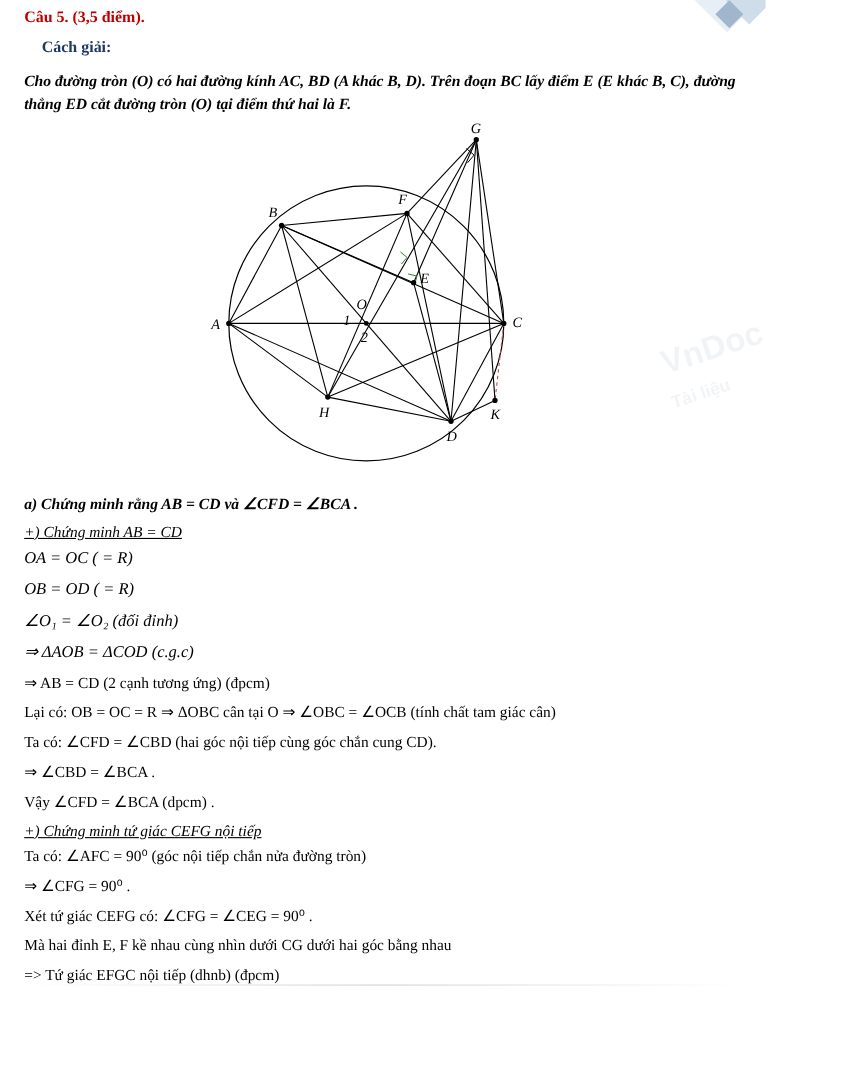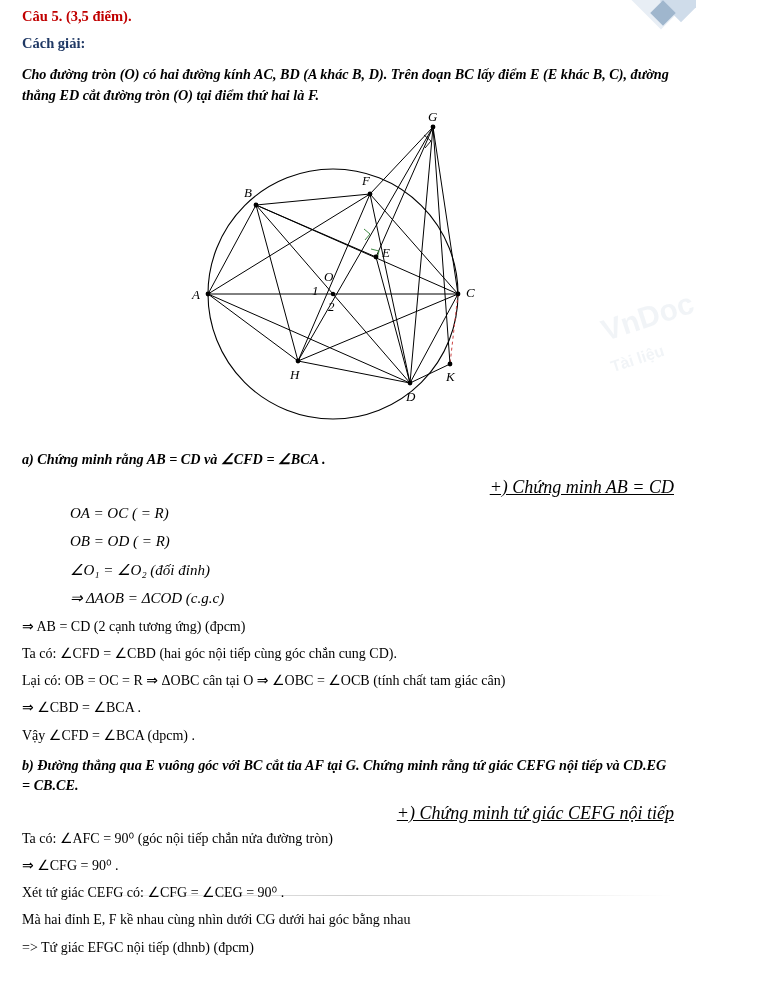--- a/index.html
+++ b/index.html
@@ -57,21 +57,21 @@
   .q-title {
     color: #c00000;
     font-weight: bold;
     font-size: 14.5px;
     margin: 0 0 10px 0;
   }
   .solution-label {
     color: #1f3864;
     font-weight: bold;
     font-size: 14.5px;
-    margin: 0 0 7px 0;
+    margin: 0 0 7px 16px;
   }
   .problem {
     font-weight: bold;
     font-style: italic;
     font-size: 14.2px;
     line-height: 1.45;
     margin: 12px 0 4px 0;
   }
   .figure {
     width: 100%;
@@ -83,34 +83,32 @@
   .part-head {
     font-weight: bold;
     font-style: italic;
     font-size: 14.2px;
     line-height: 1.45;
     margin: 10px 0 7px 0;
   }
   .sub-head {
     font-style: italic;
     text-decoration: underline;
-    font-size: 18px;
+    font-size: 14px;
     margin: 3px 0 6px 0;
-    text-align: right;
   }
   .line {
     font-size: 14px;
     margin: 0 0 9px 0;
     line-height: 1.3;
   }
   .math {
     font-family: "Liberation Serif", serif;
     font-style: italic;
     font-size: 15px;
-    margin-left: 48px;
   }
 
   .wm {
     position: absolute;
     color: rgba(120,150,180,0.10);
     font-size: 30px;
     font-weight: bold;
     font-family: "Liberation Sans", sans-serif;
     transform: rotate(-18deg);
     pointer-events: none;
@@ -220,26 +218,25 @@
       </svg>
     </div>
 
     <div class="part-head">a) Chứng minh rằng AB = CD và ∠CFD = ∠BCA .</div>
     <div class="sub-head">+) Chứng minh AB = CD</div>
     <div class="line math">OA = OC ( = R)</div>
     <div class="line math">OB = OD ( = R)</div>
     <div class="line math">∠O₁ = ∠O₂ (đối đỉnh)</div>
     <div class="line math">⇒ ΔAOB = ΔCOD (c.g.c)</div>
     <div class="line">⇒  AB = CD (2 cạnh tương ứng) (đpcm)</div>
+    <div class="line">Lại có:  OB = OC = R ⇒ ΔOBC  cân tại O ⇒ ∠OBC = ∠OCB  (tính chất tam giác cân)</div>
     <div class="line">Ta có:  ∠CFD = ∠CBD  (hai góc nội tiếp cùng góc chắn cung CD).</div>
-    <div class="line">Lại có:  OB = OC = R ⇒ ΔOBC  cân tại O ⇒ ∠OBC = ∠OCB  (tính chất tam giác cân)</div>
     <div class="line">⇒ ∠CBD = ∠BCA .</div>
     <div class="line">Vậy ∠CFD = ∠BCA (dpcm) .</div>
 
-    <div class="part-head">b) Đường thẳng qua E vuông góc với BC cắt tia AF tại G. Chứng minh rằng tứ giác CEFG nội tiếp và CD.EG = CB.CE.</div>
     <div class="sub-head">+) Chứng minh tứ giác CEFG nội tiếp</div>
     <div class="line">Ta có:  ∠AFC = 90⁰  (góc nội tiếp chắn nửa đường tròn)</div>
     <div class="line">⇒ ∠CFG = 90⁰ .</div>
     <div class="line">Xét tứ giác CEFG có:  ∠CFG = ∠CEG = 90⁰ .</div>
     <div class="line">Mà hai đỉnh E, F kề nhau cùng nhìn dưới CG dưới hai góc bằng nhau</div>
     <div class="line">=&gt; Tứ giác EFGC nội tiếp (dhnb) (đpcm)</div>
 
   </div>
 
   <div class="hr-fade"></div>

